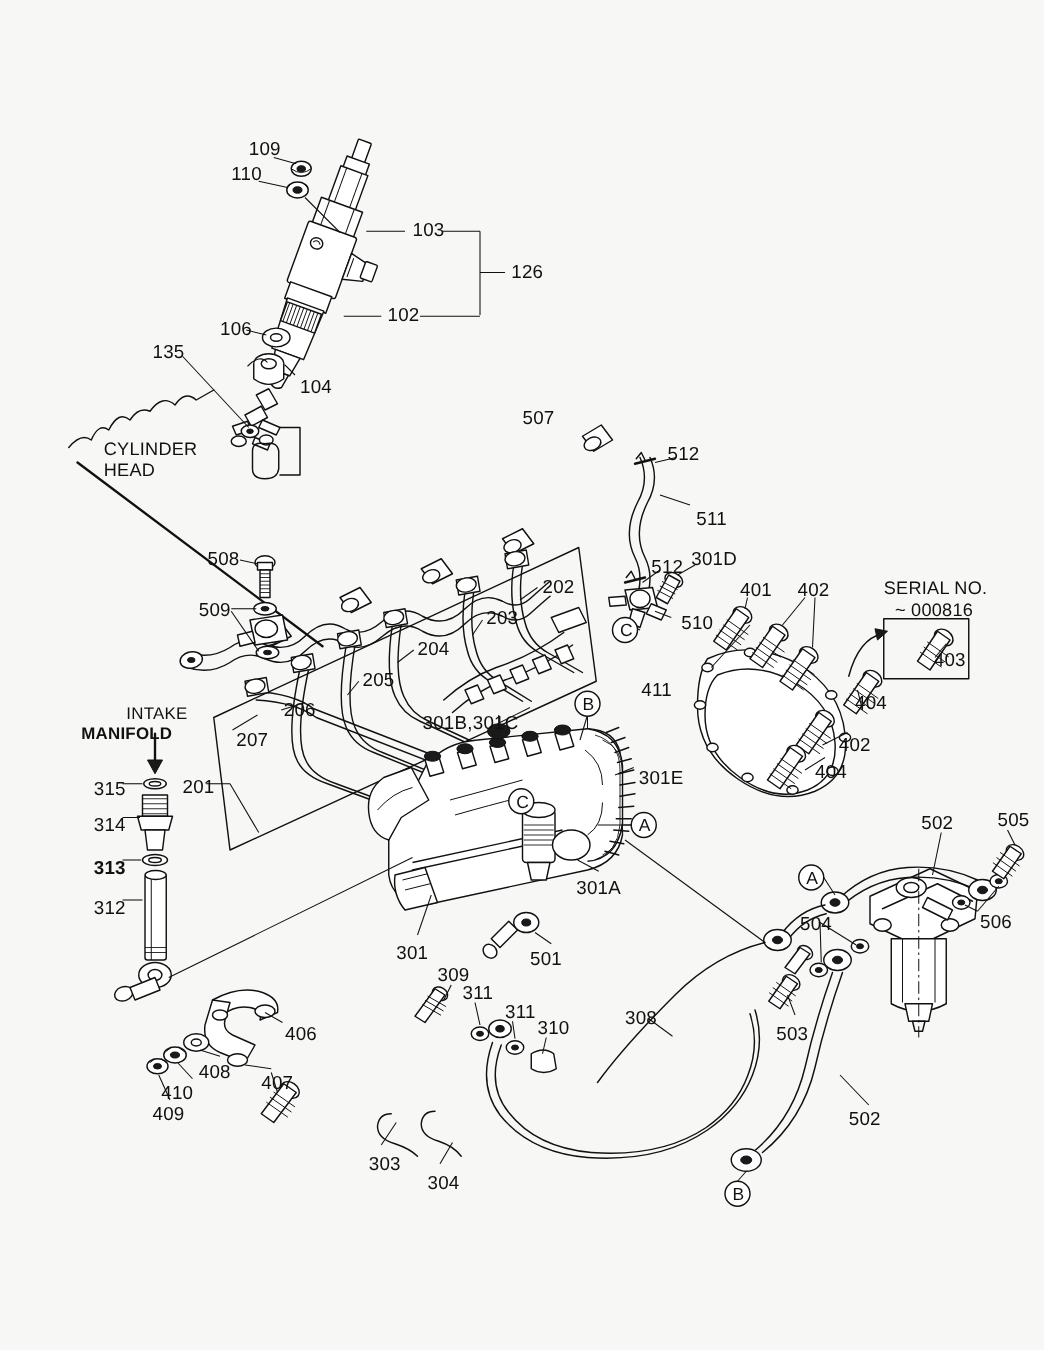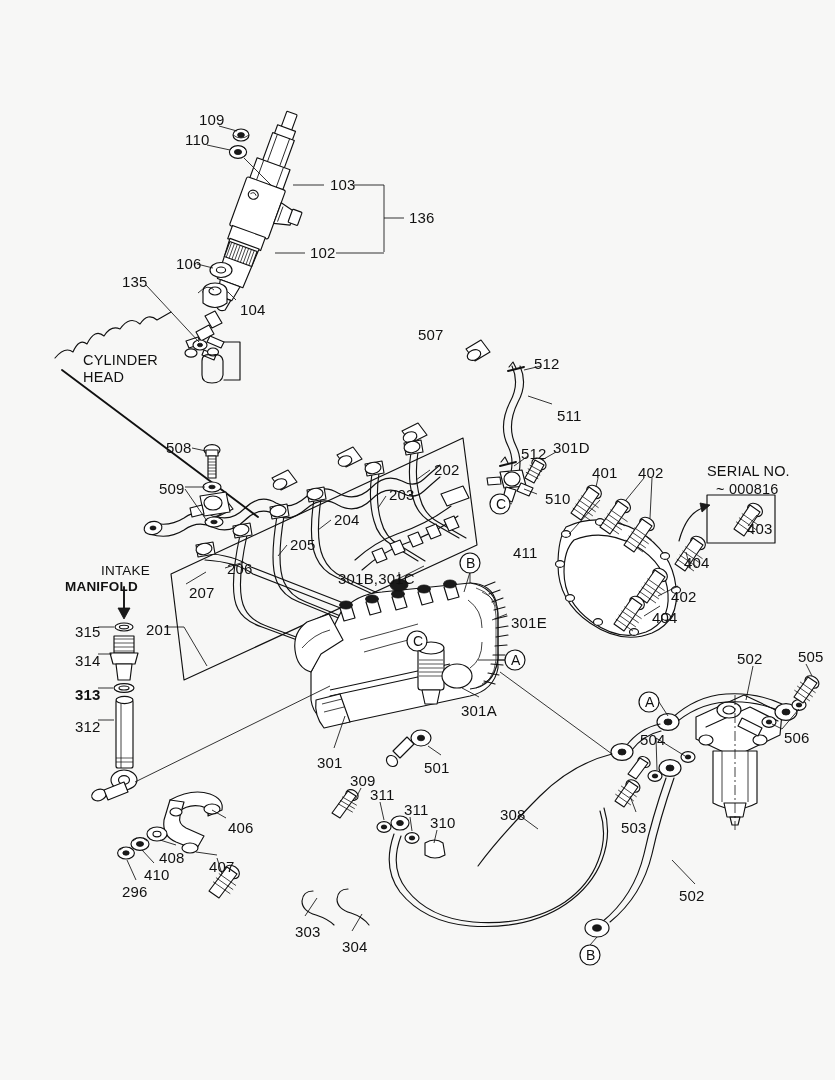--- a/index.html
+++ b/index.html
@@ -734,21 +734,21 @@
         <line x1="659" y1="702" x2="668" y2="716"></line>
         <line x1="505" y1="660" x2="498" y2="660"></line>
       </g>
     </g>
   </svg>
 
   <div>
     <div class="lbl" style="left:199px;top:111px;">109</div>
     <div class="lbl" style="left:185px;top:131px;">110</div>
     <div class="lbl" style="left:330px;top:176px;">103</div>
-    <div class="lbl" style="left:409px;top:209px;">136</div>
+    <div class="lbl" style="left:409px;top:209px;">126</div>
     <div class="lbl" style="left:310px;top:244px;">102</div>
     <div class="lbl" style="left:176px;top:255px;">106</div>
     <div class="lbl" style="left:122px;top:273px;">135</div>
     <div class="lbl" style="left:240px;top:301px;">104</div>
     <div class="lbl" style="left:418px;top:326px;">507</div>
     <div class="lbl" style="left:534px;top:355px;">512</div>
     <div class="lbl" style="left:557px;top:407px;">511</div>
     <div class="lbl" style="left:166px;top:439px;">508</div>
     <div class="lbl" style="left:521px;top:445px;">512</div>
     <div class="lbl" style="left:553px;top:439px;">301D</div>
@@ -782,22 +782,22 @@
     <div class="lbl" style="left:317px;top:754px;">301</div>
     <div class="lbl" style="left:424px;top:759px;">501</div>
     <div class="lbl" style="left:350px;top:772px;">309</div>
     <div class="lbl" style="left:370px;top:786px;">311</div>
     <div class="lbl" style="left:404px;top:801px;">311</div>
     <div class="lbl" style="left:500px;top:806px;">308</div>
     <div class="lbl" style="left:430px;top:814px;">310</div>
     <div class="lbl" style="left:621px;top:819px;">503</div>
     <div class="lbl" style="left:228px;top:819px;">406</div>
     <div class="lbl" style="left:159px;top:849px;">408</div>
-    <div class="lbl" style="left:144px;top:866px;">410</div>
-    <div class="lbl" style="left:122px;top:883px;">296</div>
+    <div class="lbl" style="left:129px;top:866px;">410</div>
+    <div class="lbl" style="left:122px;top:883px;">409</div>
     <div class="lbl" style="left:209px;top:858px;">407</div>
     <div class="lbl" style="left:679px;top:887px;">502</div>
     <div class="lbl" style="left:295px;top:923px;">303</div>
     <div class="lbl" style="left:342px;top:938px;">304</div>
   </div>
 
   <div class="lbl headtxt" style="left:83px;top:351px;">CYLINDER</div>
   <div class="lbl headtxt" style="left:83px;top:368px;">HEAD</div>
 
   <div class="lbl sm" style="left:101px;top:563px;">INTAKE</div>

